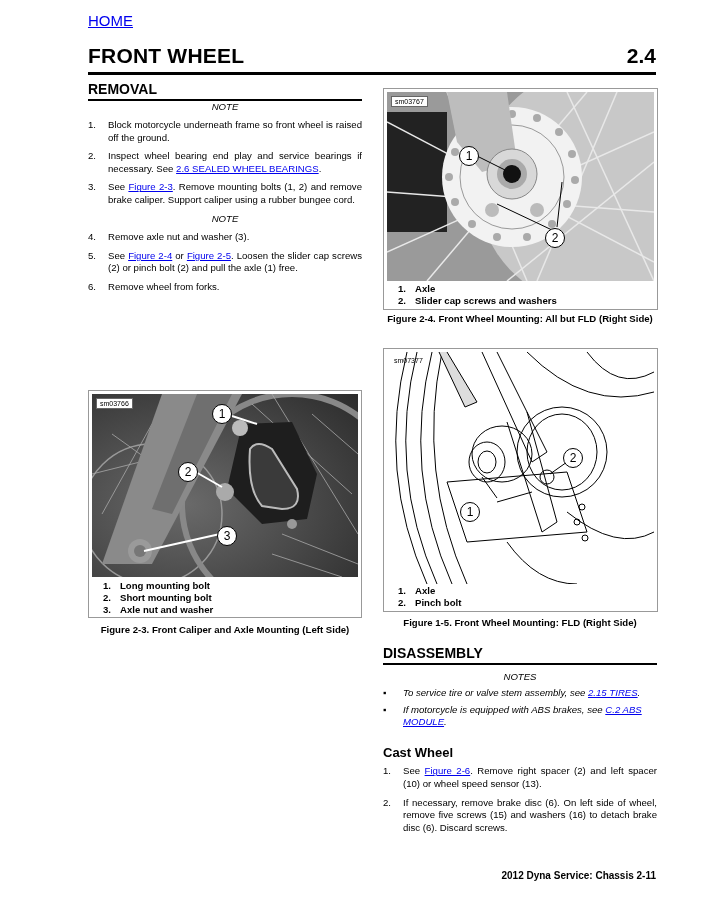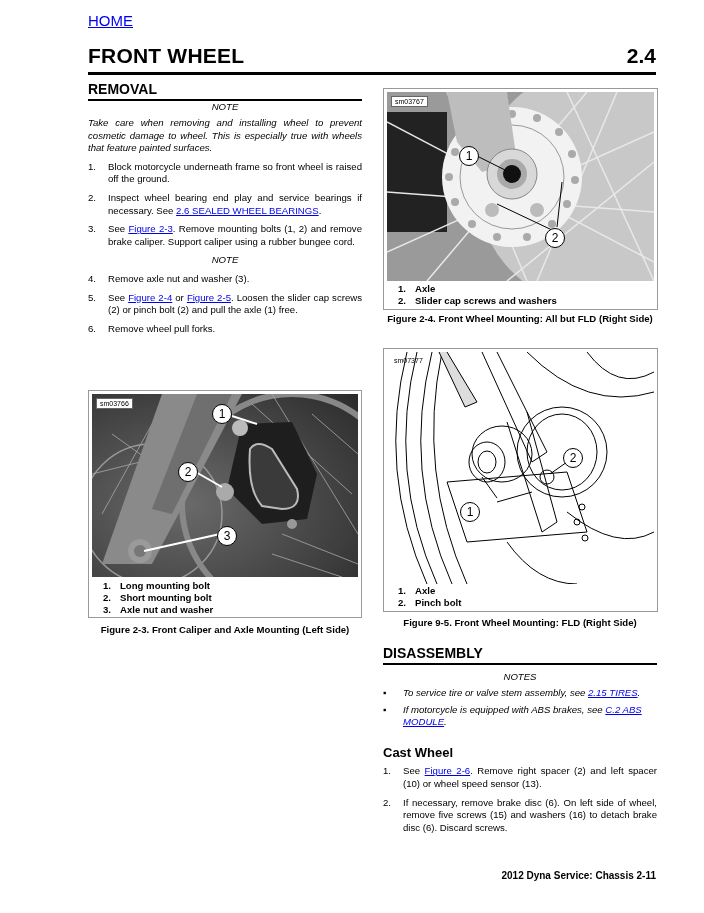--- a/index.html
+++ b/index.html
@@ -41,21 +41,20 @@
 <div class="abs title">FRONT WHEEL</div>
 <div class="abs secnum">2.4</div>
 <div class="abs title-rule"></div>
 
 <div class="abs" style="left:88px; top:81px; width:274px;">
   <div class="h2">REMOVAL</div>
   <div class="h2-rule" style="margin-top:2px;"></div>
 
   <div class="col" style="">
     <div class="note-head">NOTE</div>
-    <div class="note" style="margin-top:4px;">Take care when removing and installing wheel to prevent cosmetic damage to wheel. This is especially true with wheels that feature painted surfaces.</div>
 
     <div class="step">
       <span class="n">1.</span>
       <span class="t">Block motorcycle underneath frame so front wheel is raised off the ground.</span>
     </div>
     <div class="step">
       <span class="n">2.</span>
       <span class="t"><span>Inspect wheel bearing end play and service bearings if necessary. See </span><a>2.6 SEALED WHEEL BEARINGS</a><span>.</span></span>
     </div>
     <div class="step">
@@ -68,21 +67,21 @@
     <div class="step">
       <span class="n">4.</span>
       <span class="t">Remove axle nut and washer (3).</span>
     </div>
     <div class="step">
       <span class="n">5.</span>
       <span class="t"><span>See </span><a>Figure 2-4</a><span> or </span><a>Figure 2-5</a><span>. Loosen the slider cap screws (2) or pinch bolt (2) and pull the axle (1) free.</span></span>
     </div>
     <div class="step">
       <span class="n">6.</span>
-      <span class="t">Remove wheel pull forks.</span>
+      <span class="t">Remove wheel from forks.</span>
     </div>
   </div>
 </div>
 
 <div class="abs fig" style="left:88px; top:390px; width:272px; height:226px;">
   <div class="photo" style="left:3px; top:3px; width:266px; height:183px;">
     <svg width="266" height="183" viewBox="0 0 266 183">
       <defs>
         <radialGradient id="g23" cx="0.35" cy="0.6" r="0.9">
           <stop offset="0" stop-color="#6a6a6a"></stop>
@@ -238,21 +237,21 @@
     <div>
         <span class="n">1.</span>
         <span>Axle</span>
       </div>
     <div>
         <span class="n">2.</span>
         <span>Pinch bolt</span>
       </div>
   </div>
 </div>
-<div class="caption" style="left:380px; top:617px; width:280px;">Figure 9-5. Front Wheel Mounting: FLD (Right Side)</div>
+<div class="caption" style="left:380px; top:617px; width:280px;">Figure 1-5. Front Wheel Mounting: FLD (Right Side)</div>
 
 <div class="abs" style="left:383px; top:645px; width:274px;">
   <div class="h2">DISASSEMBLY</div>
   <div class="h2-rule" style="margin-top:2px;"></div>
   <div class="col" style="margin-top:6px;">
     <div class="note-head">NOTES</div>
     <div class="bullet">
       <span class="b">▪</span>
       <span><span>To service tire or valve stem assembly, see </span><a>2.15 TIRES</a><span>.</span></span>
     </div>

